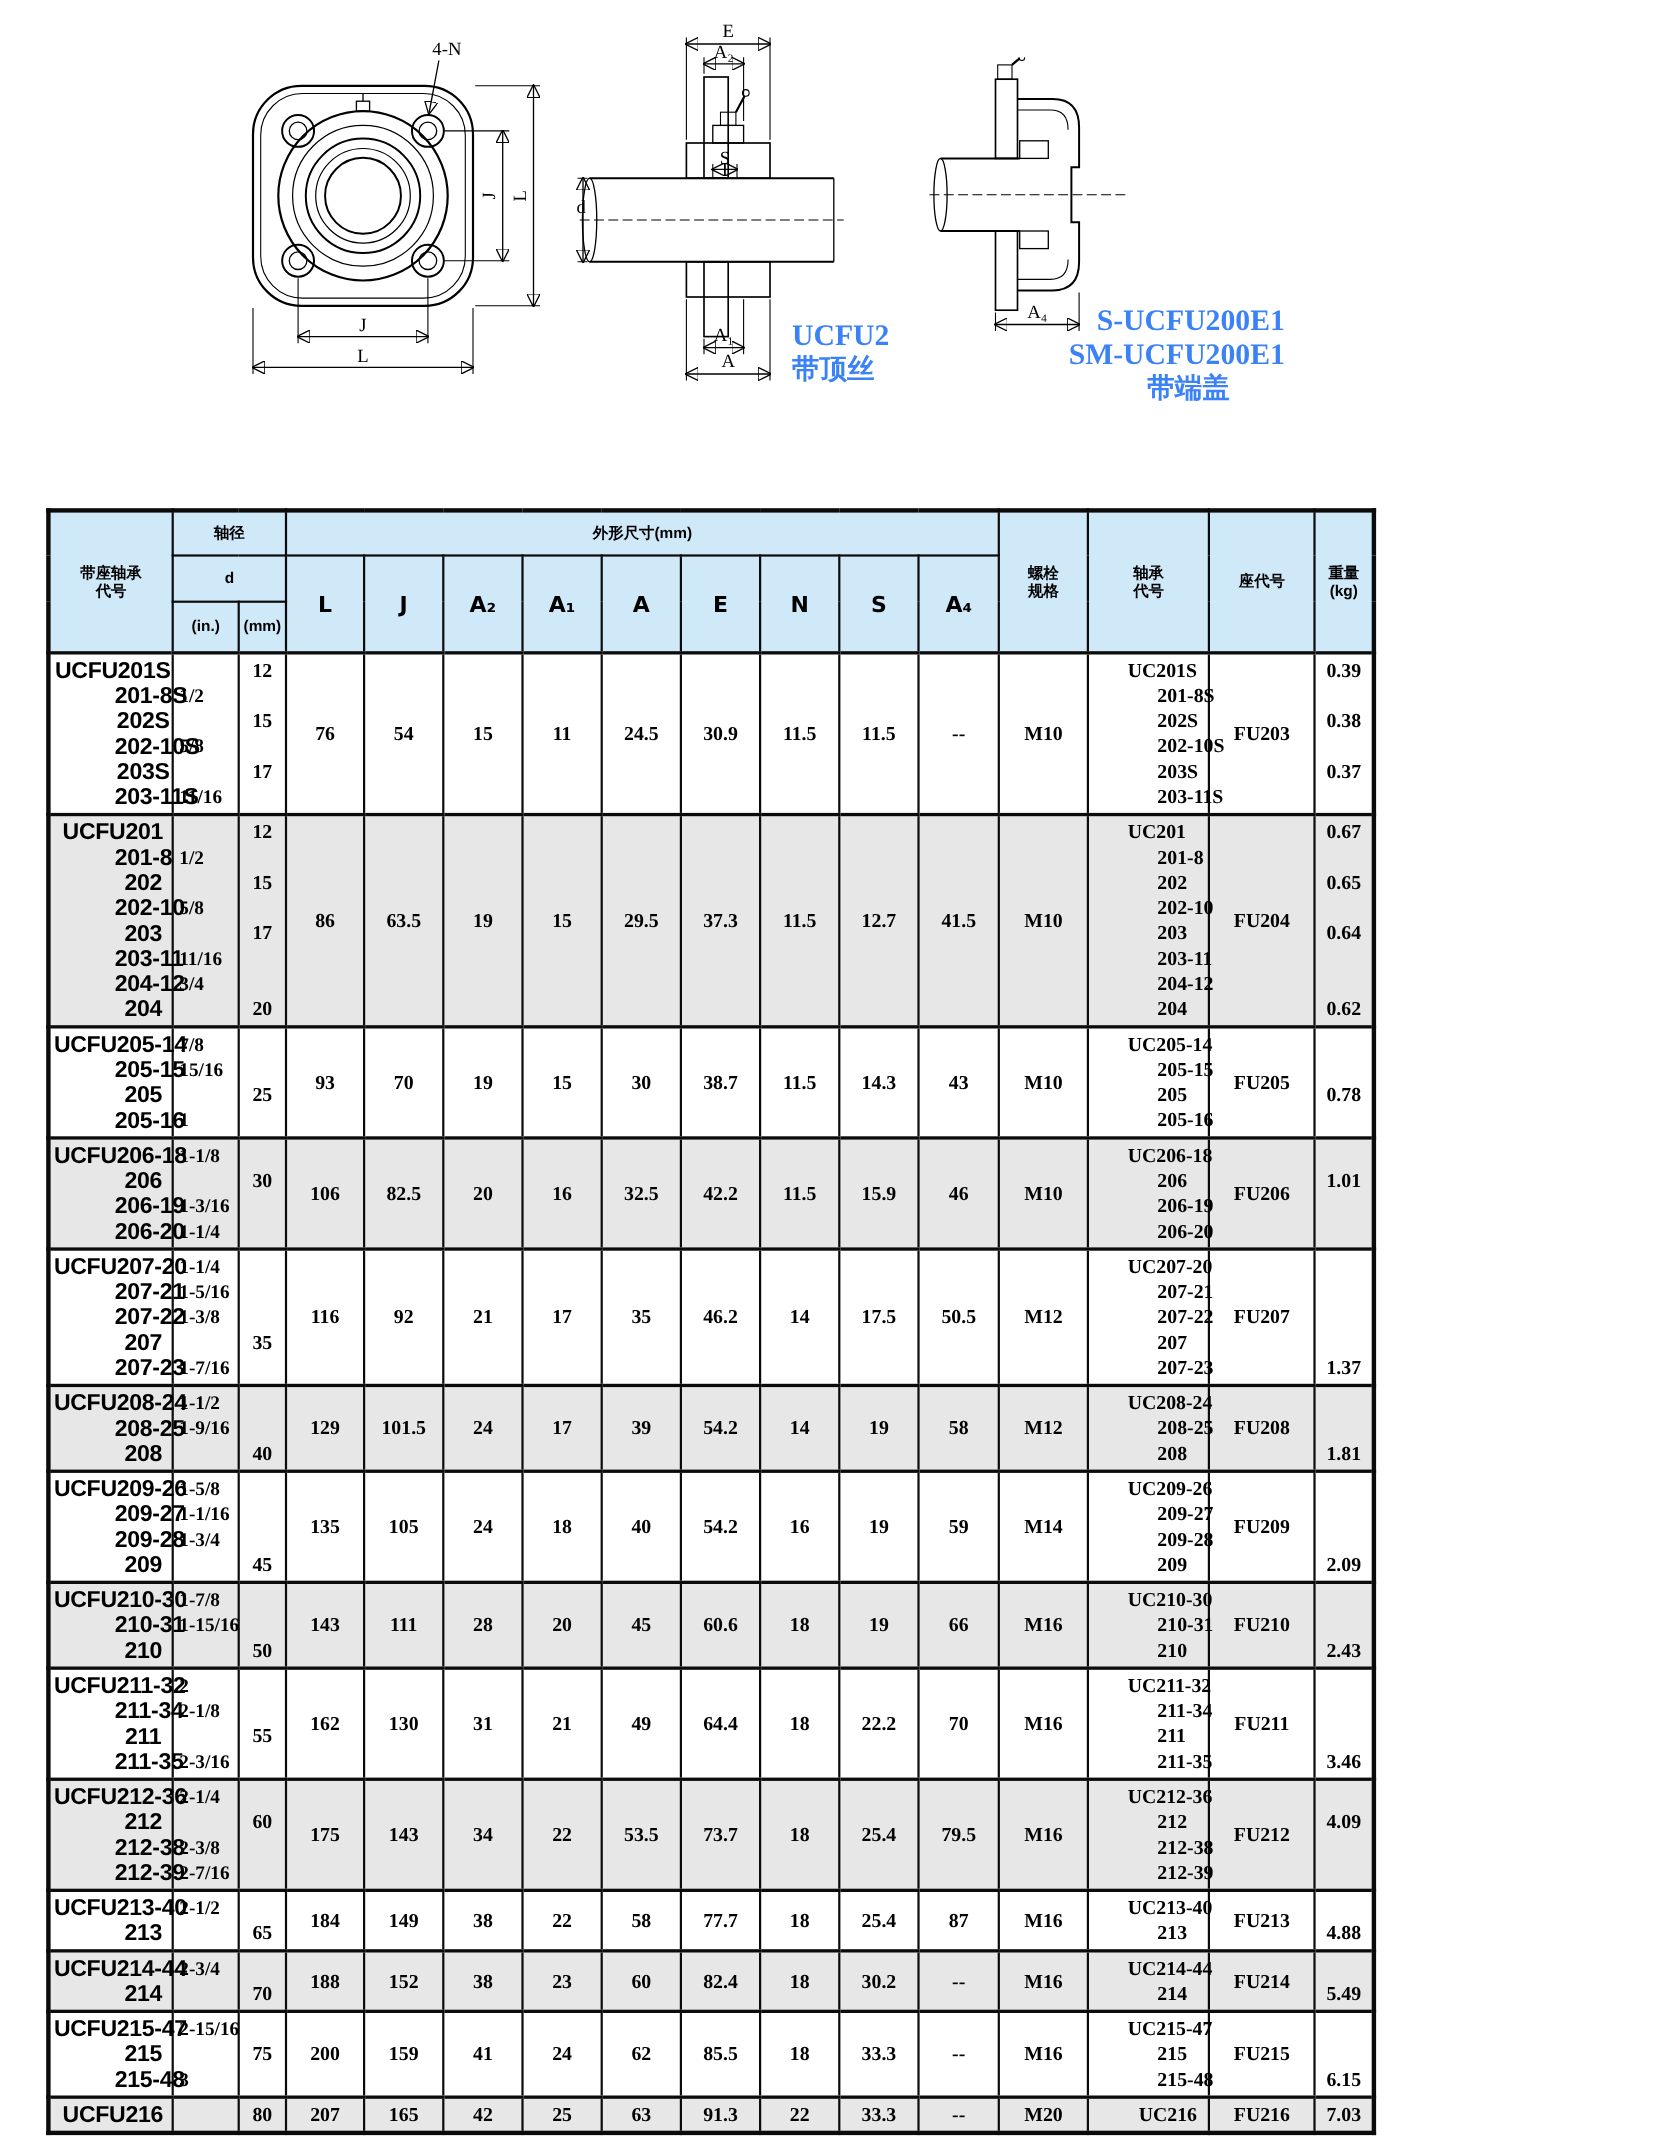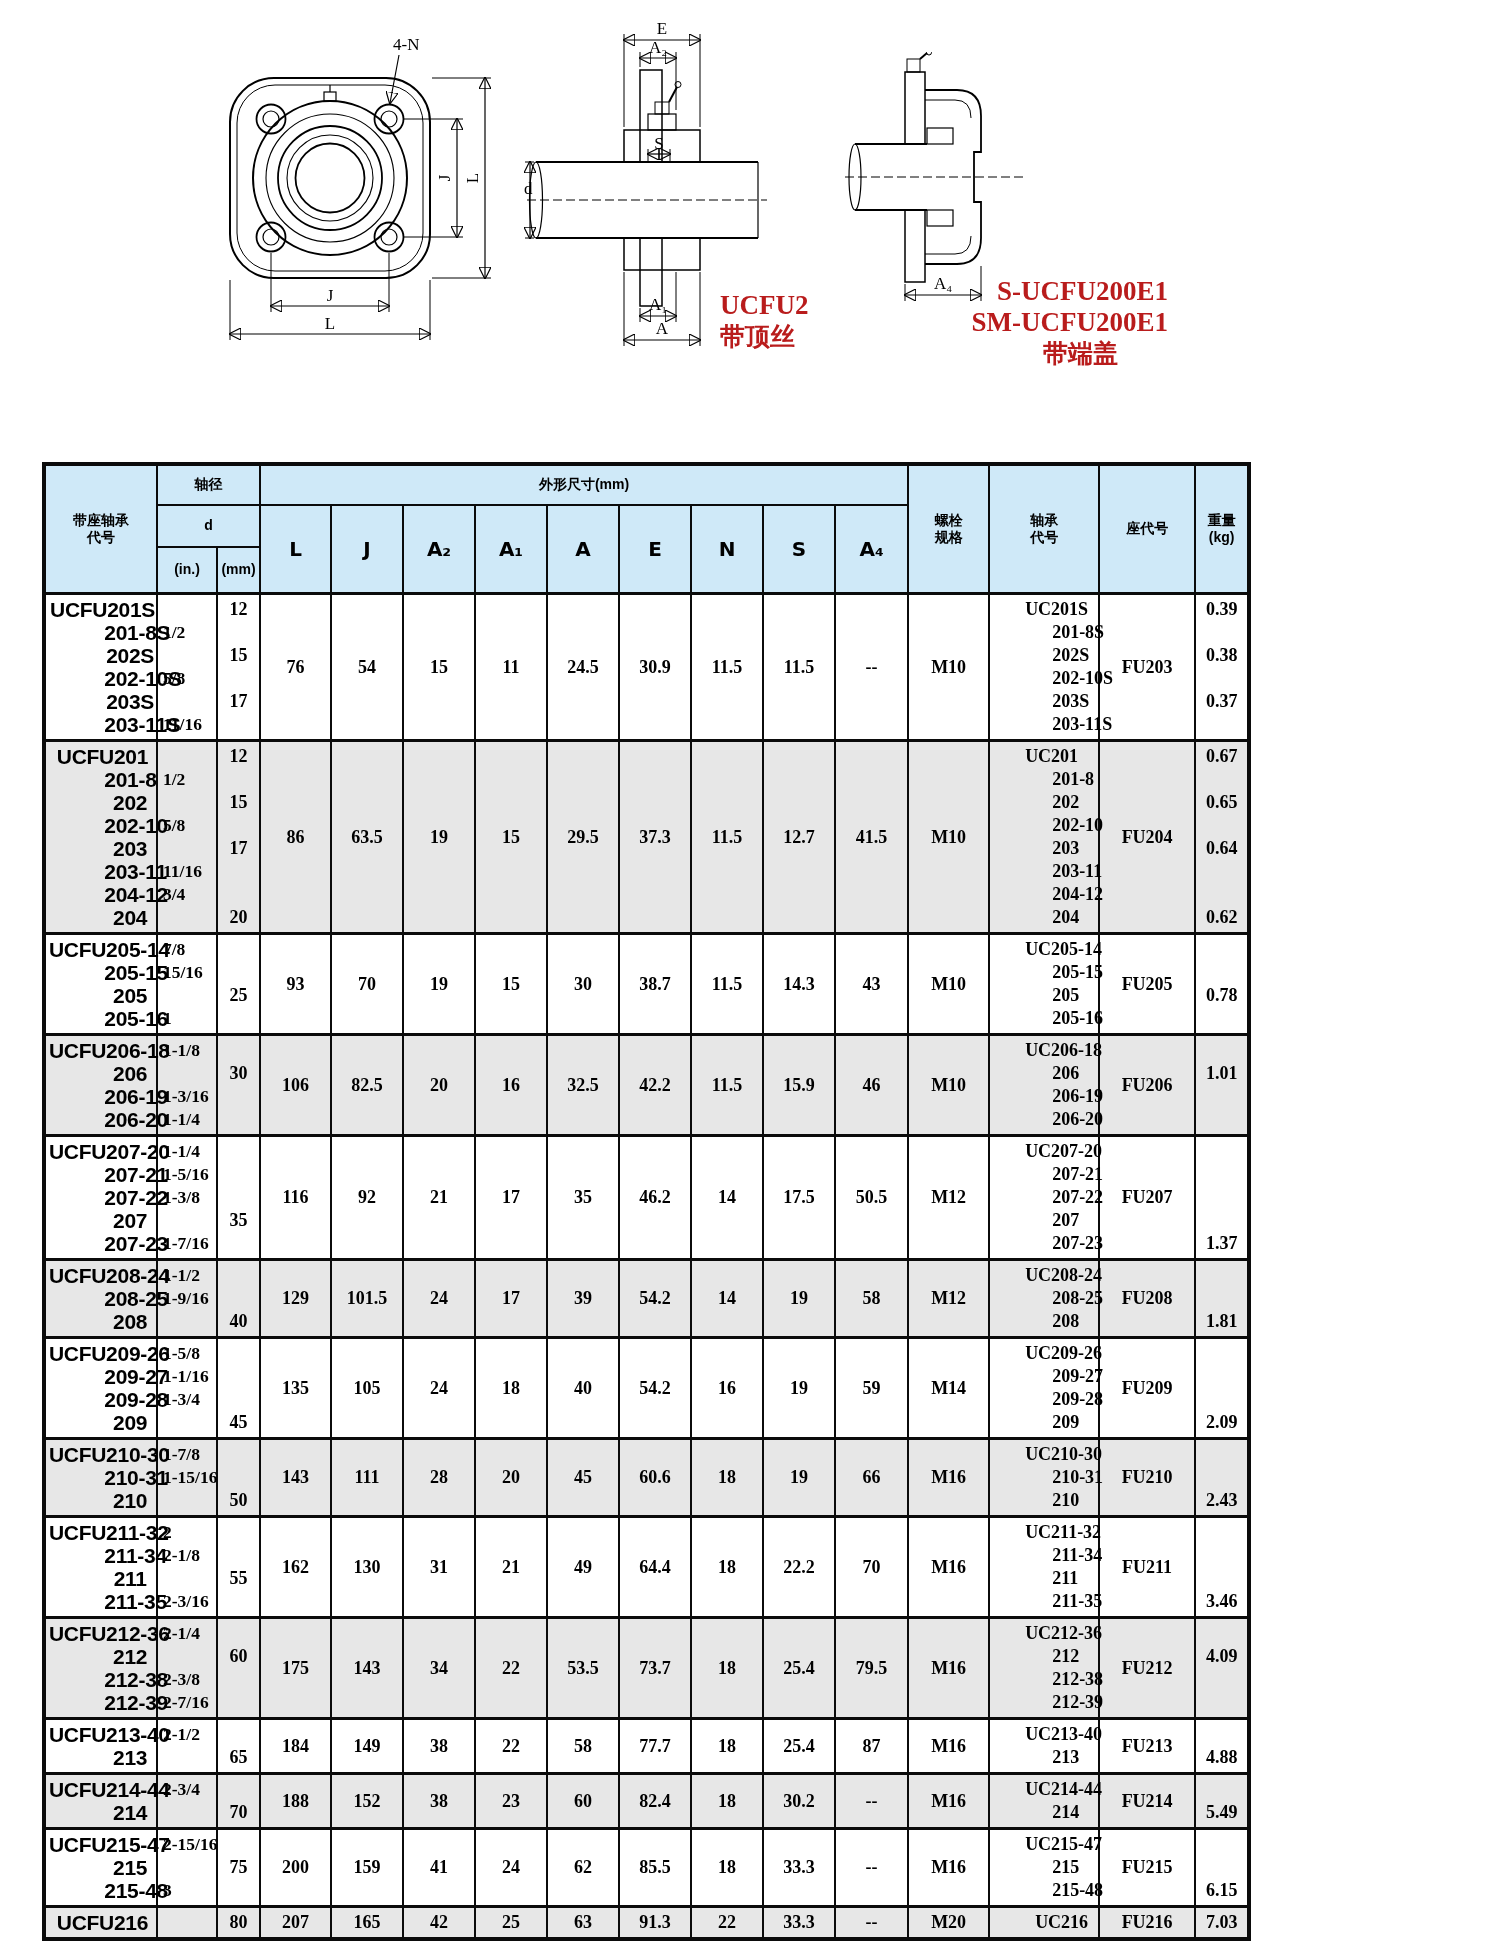--- a/index.html
+++ b/index.html
@@ -9,21 +9,21 @@
   }
   
   .drawing { position:absolute; }
   .drawing line, .drawing rect, .drawing circle, .drawing ellipse, .drawing path {
     stroke:#000; fill:none;
   }
   .drawing text {
     font-family:"Liberation Serif","DejaVu Serif",serif; font-size:17px; fill:#000; stroke:none;
   }
   .caption-block { position:absolute; font-family:"Liberation Serif","DejaVu Serif",serif;
-    font-weight:bold; color:#b91c1c; }
+    font-weight:bold; color:#3b82f6; }
   .caption-model { font-size:27px; line-height:31px; }
   .caption-note  { font-size:25px; line-height:31px; font-family:"Liberation Sans","DejaVu Sans",sans-serif; }
   .caption-right { text-align:right; width:200px; }
   .caption-right .caption-note { padding-right:50px; }
   
   table.spec-table {
     position:absolute; left:42px; top:462px; width:1205px;
     border-collapse:collapse; table-layout:fixed;
     border:4px solid #0b0b0b;
   }

